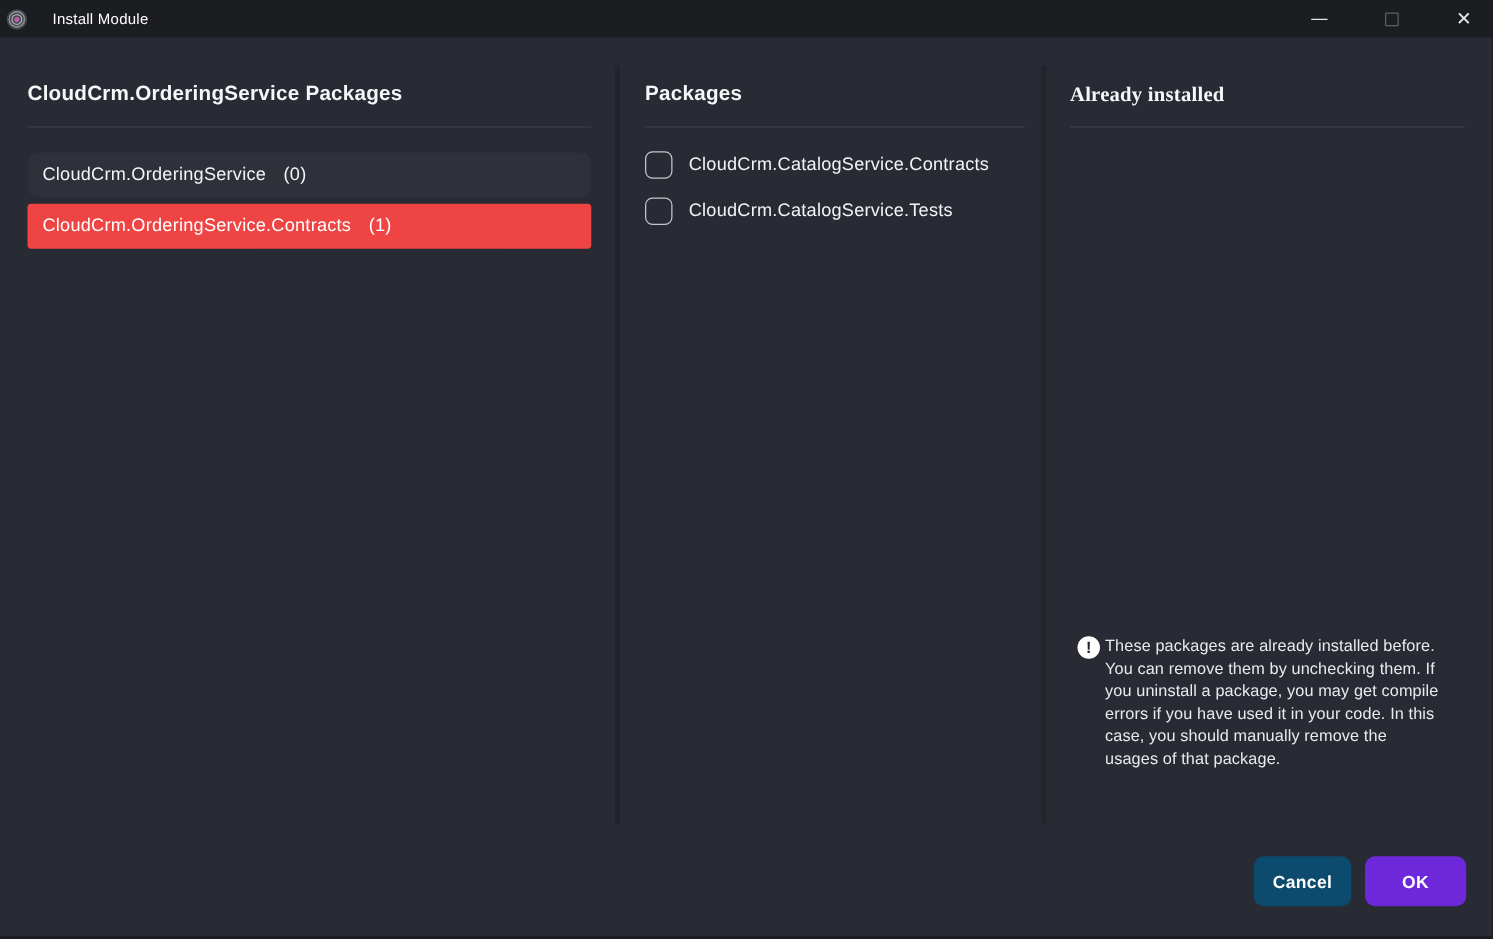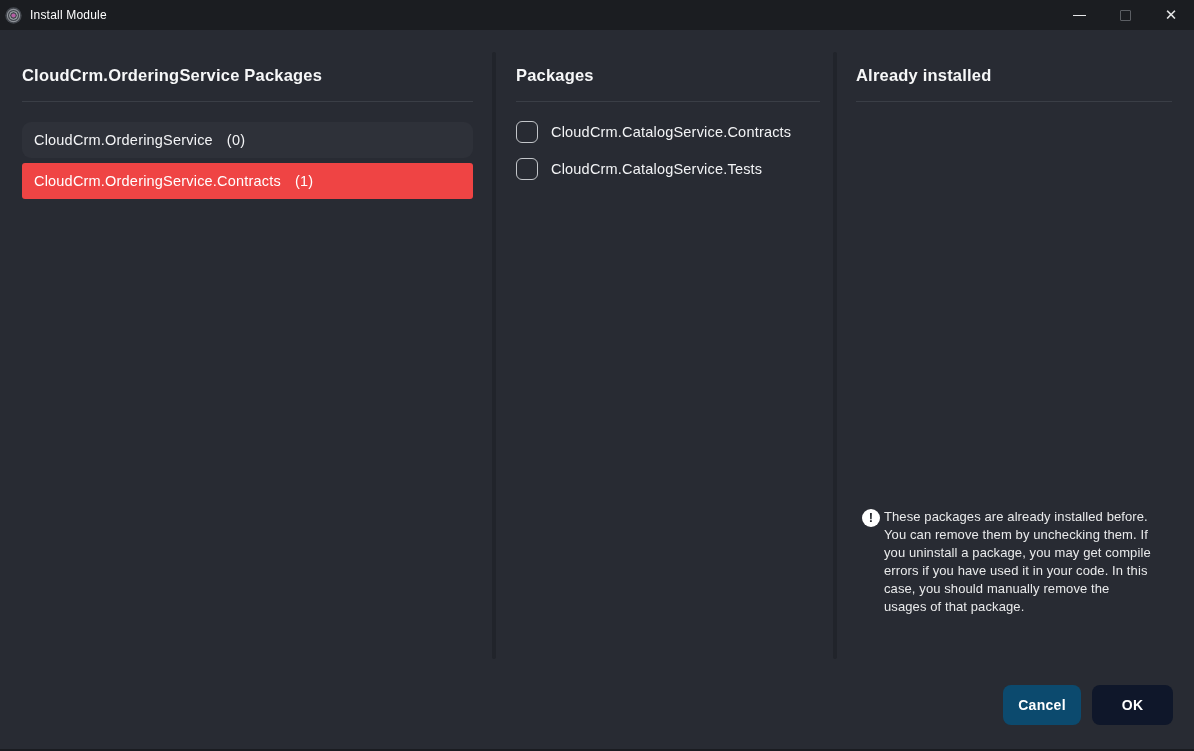--- a/index.html
+++ b/index.html
@@ -8,21 +8,21 @@
 
   .window {
     position:relative; width:1194px; height:751px;
     background:#282b33; overflow:hidden;
     border-bottom:2px solid #1a1c21;
   }
 
   
   .titlebar {
     position:absolute; top:0; left:0; right:0; height:30px;
-    background:#1b1d21; display:flex; align-items:center;
+    background:#1b1d21; display:flex; align-items:center;gap:12px;
   }
   .app-icon { width:17px; height:17px; margin-left:5px; flex:0 0 auto; }
   .titlebar-title {
     color:#ffffff; font-size:12px; margin-left:8px; letter-spacing:.2px;
   }
   .titlebar-spacer { flex:1; }
   .win-btn {
     width:46px; height:30px; display:flex; align-items:center; justify-content:center;
     color:#e7e8e9; font-size:13px; cursor:default;
   }
@@ -72,21 +72,21 @@
     letter-spacing:.1px;
   }
 
   
   .footer-btn {
     position:absolute; height:40px; border:none; border-radius:8px;
     color:#ffffff; font-family:"Liberation Sans",sans-serif;
     font-size:14px; font-weight:bold; letter-spacing:.3px; cursor:pointer;
   }
   .btn-cancel { left:1003px; top:685px; width:78px; background:#0c4a6e; }
-  .btn-ok     { left:1092px; top:685px; width:81px; background:#0f172a; }
+  .btn-ok     { left:1092px; top:685px; width:81px; background:#6d28d9; }
 </style>
 </head>
 <body>
 
 <div class="window">
 
   <div class="titlebar">
     <svg class="app-icon" viewBox="0 0 17 17">
       <circle cx="8.5" cy="8.5" r="8.2" fill="#43474e"></circle>
       <circle cx="8.5" cy="8.5" r="6.1" fill="none" stroke="#8e9298" stroke-width="1.1"></circle>
@@ -103,21 +103,21 @@
       </div>
     <div class="win-btn close">✕</div>
   </div>
 
   <div class="col-header" style="left:22px; top:66px;">CloudCrm.OrderingService Packages</div>
   <div class="header-rule" style="left:22px; top:101px; width:451px;"></div>
 
   <div class="col-header" style="left:516px; top:66px;">Packages</div>
   <div class="header-rule" style="left:516px; top:101px; width:304px;"></div>
 
-  <div class="col-header" style="left:856px; top:66px;">Already installed</div>
+  <div class="col-header" style="left:856px; top:66px;font-family:Liberation Serif, serif;">Already installed</div>
   <div class="header-rule" style="left:856px; top:101px; width:316px;"></div>
 
   <div class="v-divider" style="left:492px; top:52px; height:607px;"></div>
   <div class="v-divider" style="left:833px; top:52px; height:607px;"></div>
 
   <div class="module-list">
     <div class="module-item">
       <span>CloudCrm.OrderingService</span>
       <span class="module-count">(0)</span>
     </div>

